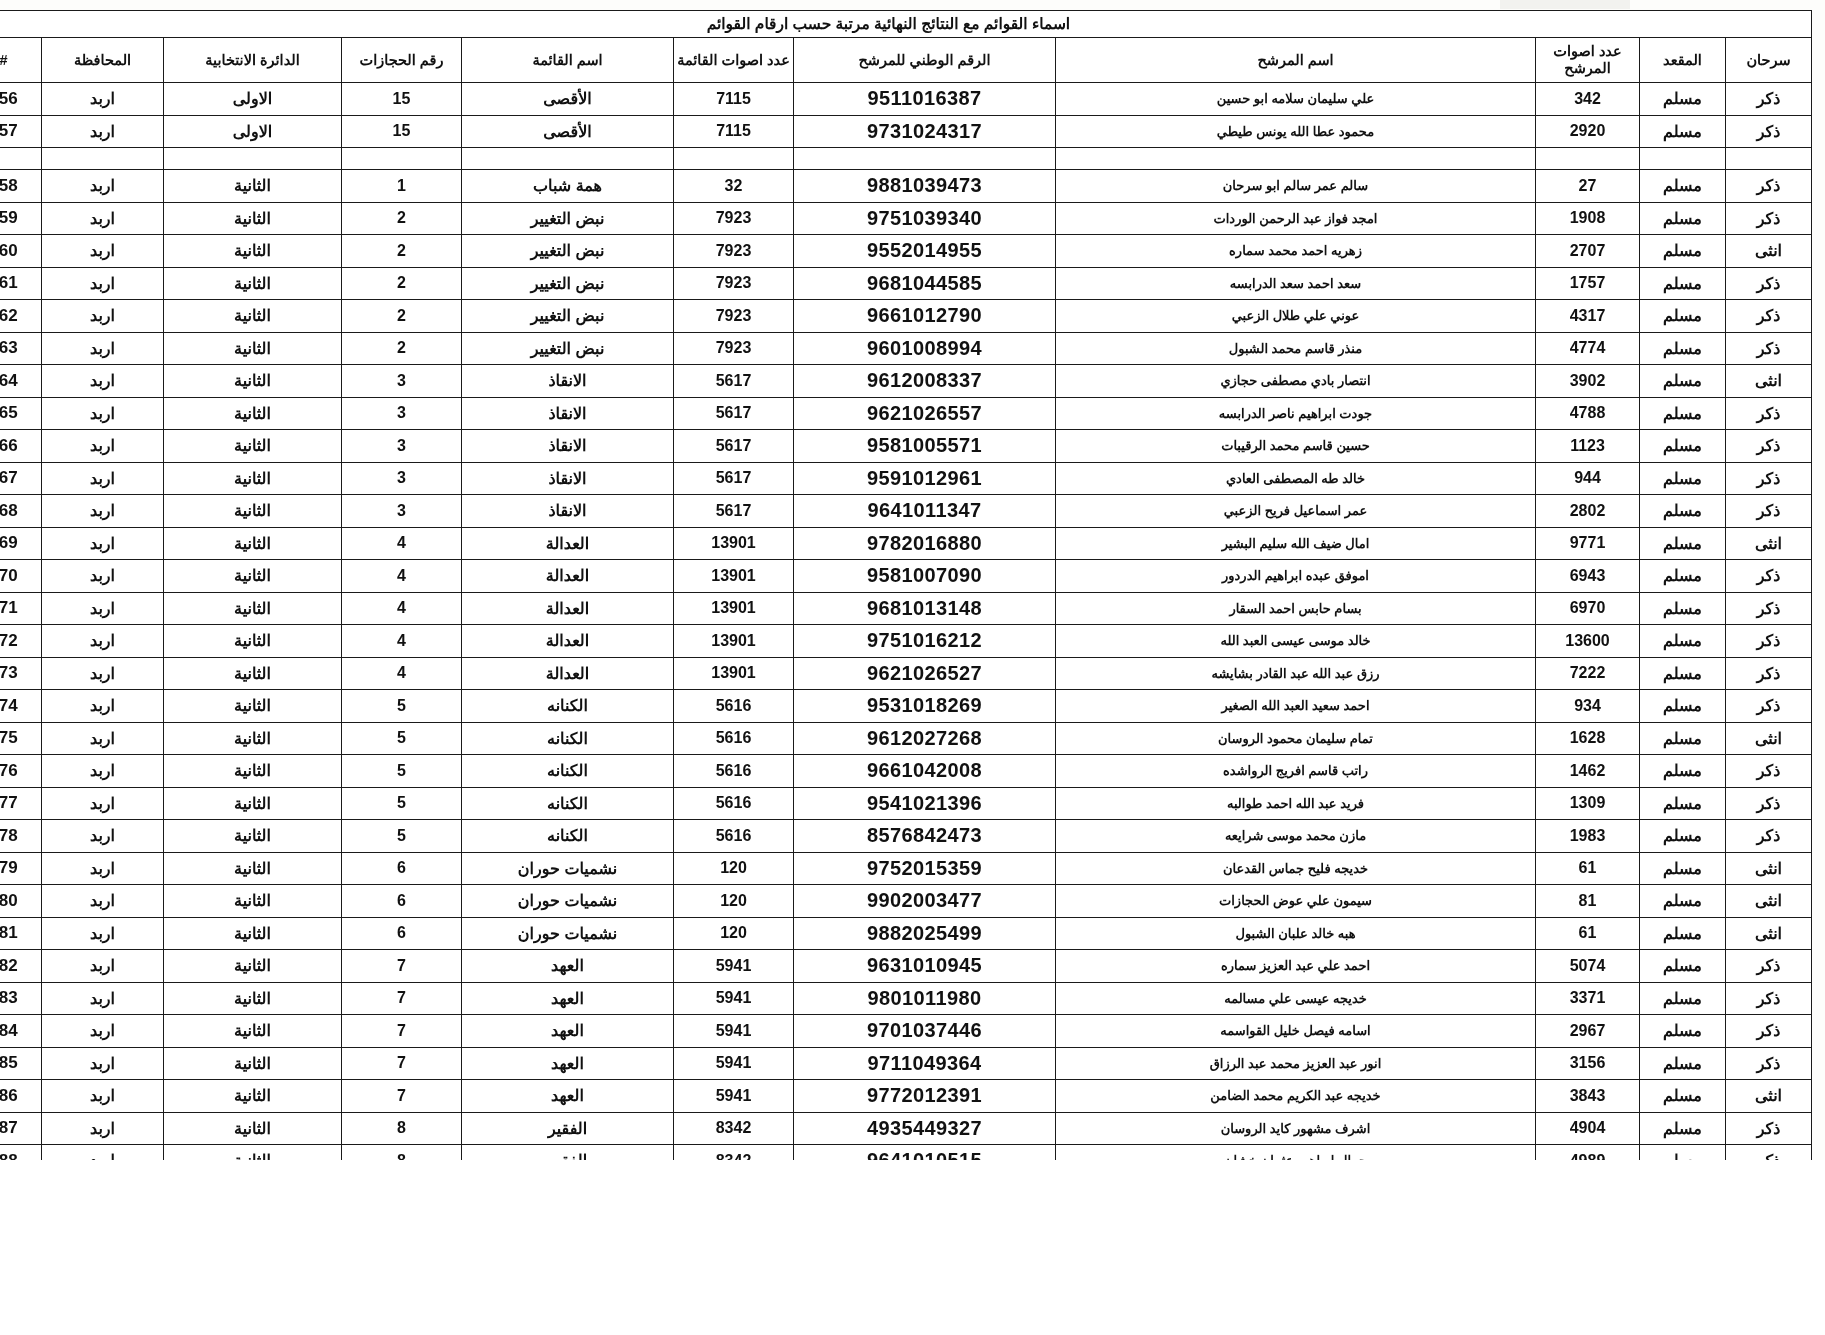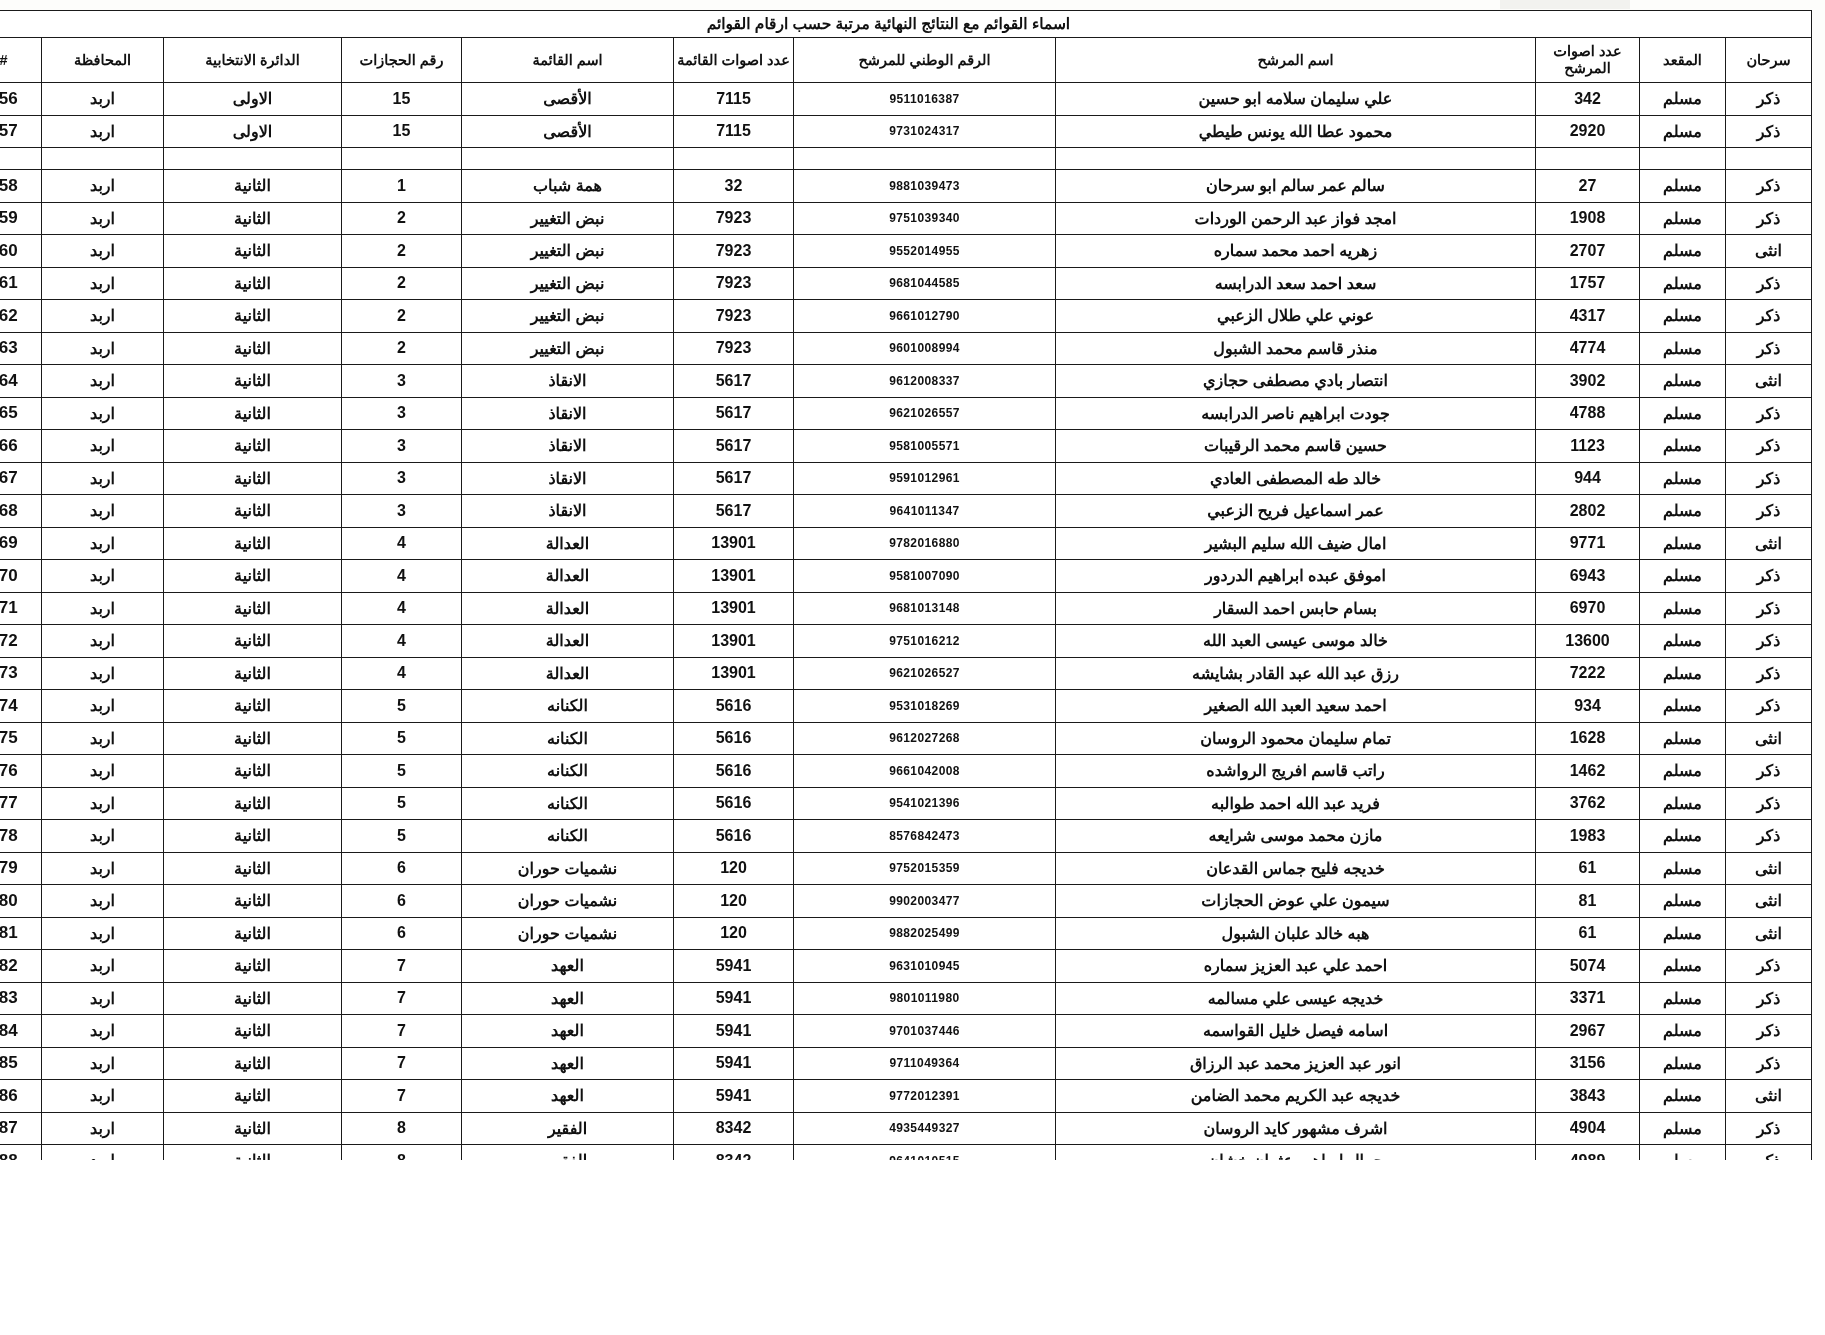--- a/index.html
+++ b/index.html
@@ -71,22 +71,22 @@
   col.c-cvotes { width: 104px; }
   col.c-name   { width: 480px; }
   col.c-nid    { width: 262px; }
   col.c-lvotes { width: 120px; }
   col.c-lname  { width: 212px; }
   col.c-lnum   { width: 120px; }
   col.c-dist   { width: 178px; }
   col.c-gov    { width: 122px; }
   col.c-idx    { width: 76px; }
 
-  td.cand-name { font-size: 16px; }
-  td.nid { font-size: 12px; letter-spacing: .4px; }
+  td.cand-name { font-size: 13px; }
+  td.nid { font-size: 20px; letter-spacing: .4px; }
   td.idx { font-size: 17px; }
   tr.spacer td {
     height: 21px;
     border-left: 1.3px solid #1a1a1a;
     border-right: 1.3px solid #1a1a1a;
     border-top: 1.3px solid #1a1a1a;
     border-bottom: 1.3px solid #1a1a1a;
   }
 </style>
 </head>
@@ -411,21 +411,21 @@
             <td>5616</td>
             <td>الكنانه</td>
             <td>5</td>
             <td>الثانية</td>
             <td>اربد</td>
             <td class="idx">576</td>
           </tr>
           <tr>
             <td>ذكر</td>
             <td>مسلم</td>
-            <td>3762</td>
+            <td>1309</td>
             <td class="cand-name">فريد عبد الله احمد طوالبه</td>
             <td class="nid">9541021396</td>
             <td>5616</td>
             <td>الكنانه</td>
             <td>5</td>
             <td>الثانية</td>
             <td>اربد</td>
             <td class="idx">577</td>
           </tr>
           <tr>

